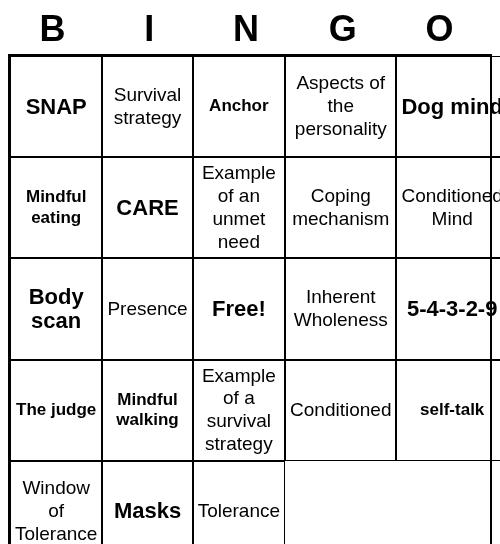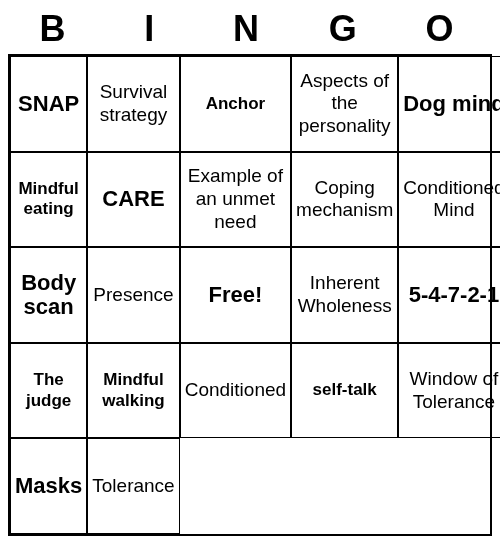--- a/index.html
+++ b/index.html
@@ -121,27 +121,30 @@
     <div class="cell">
       <span>Presence</span>
     </div>
     <div class="cell cell-free">
       <span>Free!</span>
     </div>
     <div class="cell">
       <span>Inherent Wholeness</span>
     </div>
     <div class="cell cell-large">
-      <span>5-4-7-2-1</span>
+      <span>5-4-3-2-9</span>
     </div>
     <div class="cell cell-medium">
       <span>The judge</span>
     </div>
     <div class="cell cell-medium">
       <span>Mindful walking</span>
+    </div>
+    <div class="cell">
+      <span>Example of a survival strategy</span>
     </div>
     <div class="cell">
       <span>Conditioned</span>
     </div>
     <div class="cell cell-medium">
       <span>self-talk</span>
     </div>
     <div class="cell">
       <span>Window of Tolerance</span>
     </div>

